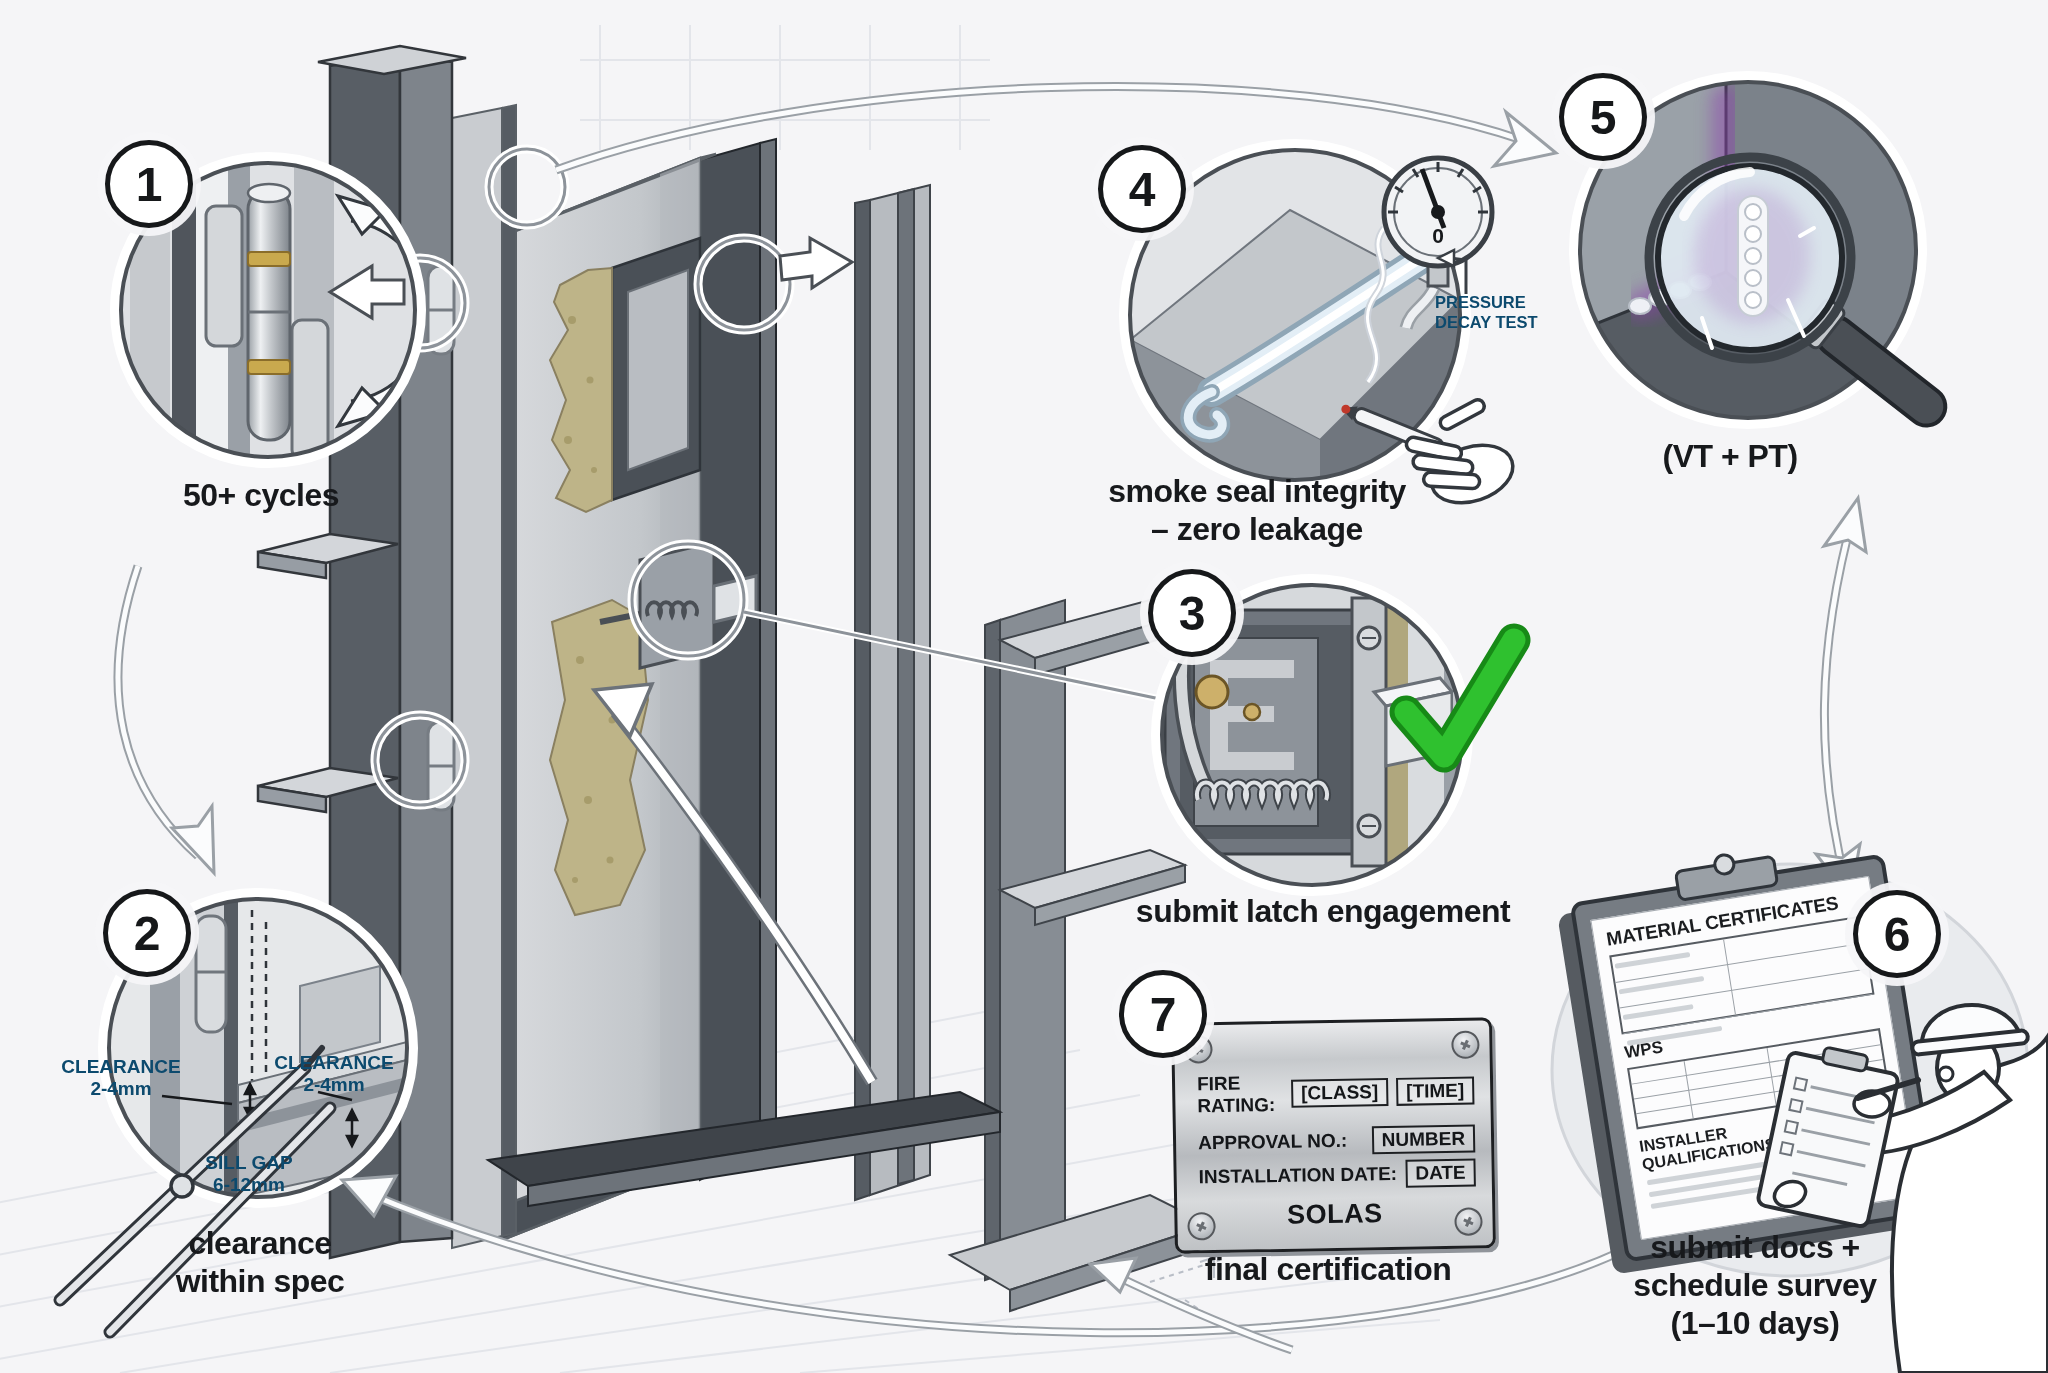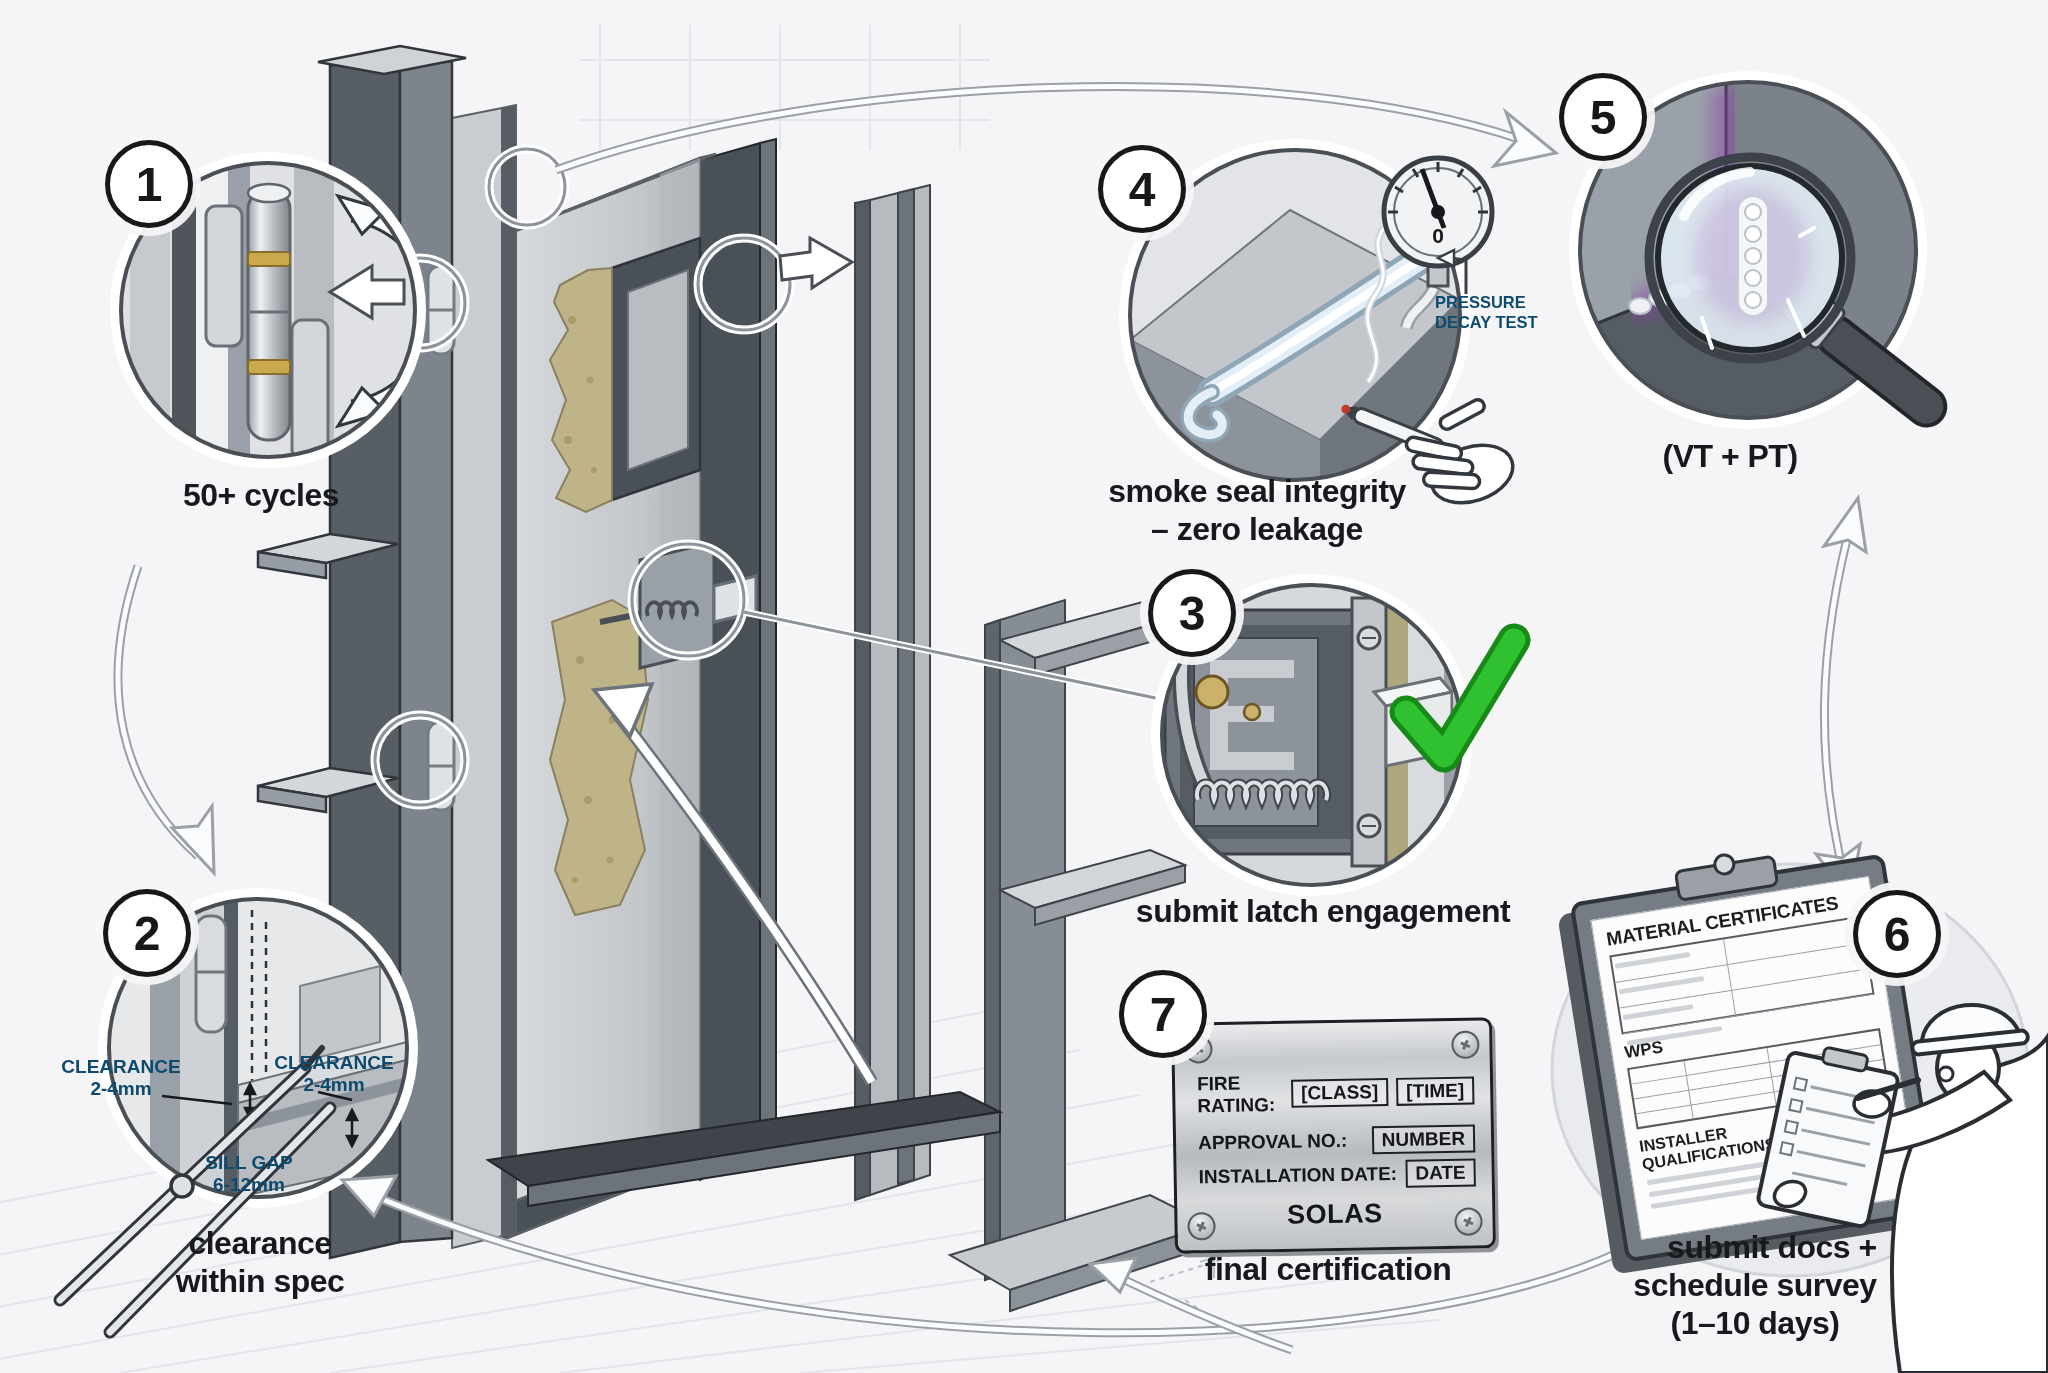--- a/index.html
+++ b/index.html
@@ -608,21 +608,21 @@
 </div>
 <div class="cap" style="left:1323px;top:892px;">submit latch engagement</div>
 <div class="cap" style="left:1257px;top:472px;">
   <span style="display:block;">smoke seal integrity</span>
   <span style="display:block;">– zero leakage</span>
 </div>
 <div class="cap" style="left:1730px;top:437px;">
   <span style="display:block;">(VT + PT)</span>
 </div>
 <div class="cap" style="left:1755px;top:1228px;">
-  <span style="display:block;text-align:right;">submit docs +</span>
+  <span style="display:block;">submit docs +</span>
   <span style="display:block;">schedule survey</span>
   <span style="display:block;">(1–10 days)</span>
 </div>
 <div class="cap" style="left:1328px;top:1250px;">final certification</div>
 
 <div class="lbl" style="left:121px;top:1056px;">
   <span style="display:block;">CLEARANCE</span>
   <span style="display:block;">2-4mm</span>
 </div>
 <div class="lbl" style="left:334px;top:1052px;">

